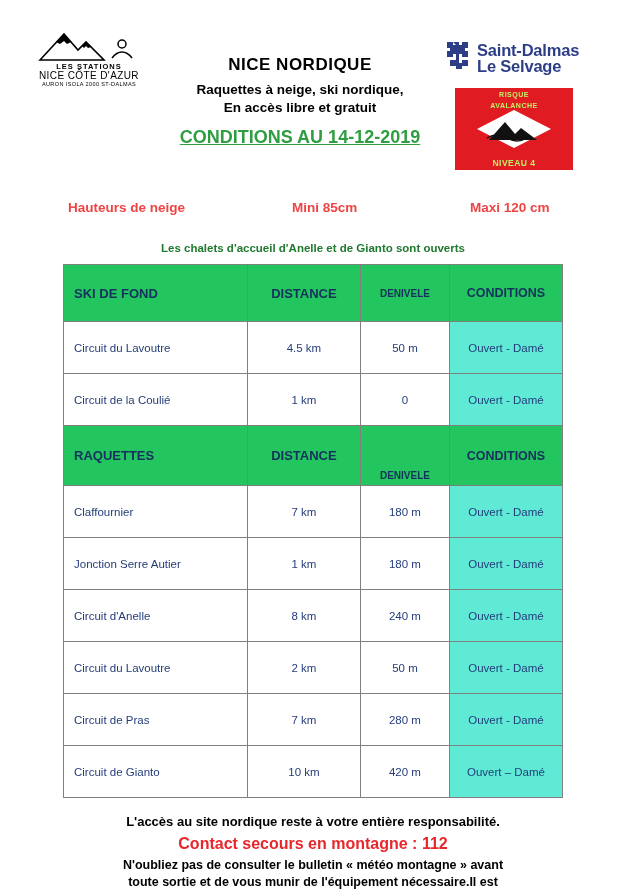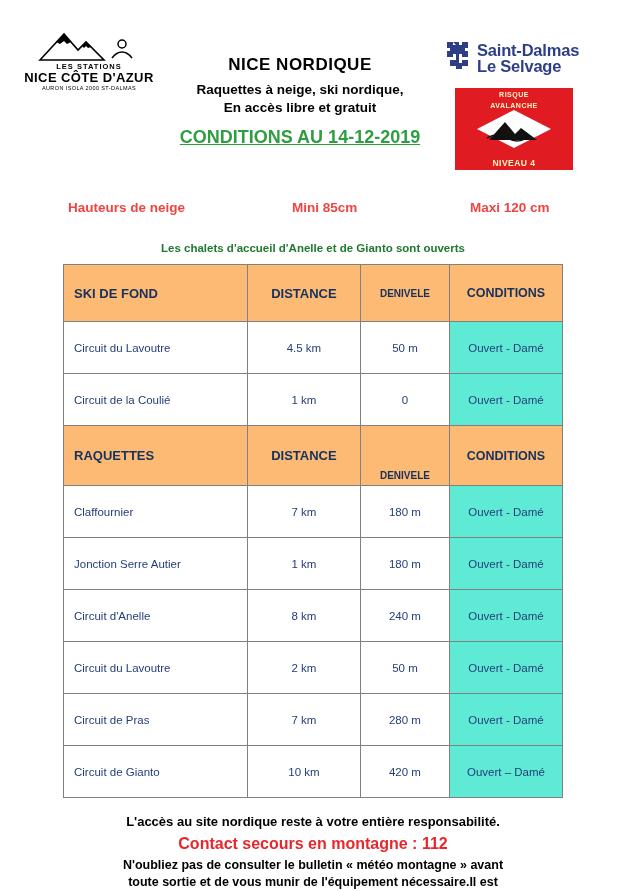--- a/index.html
+++ b/index.html
@@ -37,22 +37,22 @@
     line-height: 1.05;
   }
   .logo-left svg { display: block; margin: 0 auto; }
   .logo-left .l1 {
     font-size: 7.5px;
     letter-spacing: 1px;
     font-weight: bold;
     margin-top: 1px;
   }
   .logo-left .l2 {
-    font-size: 13px;
-    font-weight: bold;
+    font-size: 10px;
+    font-weight: normal;
     letter-spacing: 0.4px;
   }
   .logo-left .l3 {
     font-size: 5.5px;
     letter-spacing: 0.4px;
     margin-top: 1px;
   }
 
   .title-block {
     position: absolute;
@@ -116,21 +116,21 @@
 
   .avalanche {
     margin-top: 10px;
     margin-left: 12px;
     width: 118px;
     height: 82px;
     border: 2px solid #ffffff;
     background: #e01b22;
     position: relative;
     text-align: center;
-    color: #fef9c3;
+    color: #bef264;
   }
   .avalanche .av-top {
     font-size: 7px;
     font-weight: bold;
     letter-spacing: 0.5px;
     padding-top: 3px;
     line-height: 1.15;
   }
   .avalanche .av-diamond {
     position: absolute;
@@ -195,21 +195,21 @@
     vertical-align: middle;
     font-size: 11.5px;
     color: #243d7a;
   }
   .c-name { width: 36%; padding-left: 10px; text-align: left; }
   .c-dist { width: 23%; text-align: center; }
   .c-den  { width: 18%; text-align: center; }
   .c-cond { width: 23%; text-align: center; }
 
   tr.hdr td {
-    background: #fdba74;
+    background: #22c55e;
     font-weight: bold;
     color: #16315e;
     height: 54px;
   }
   tr.hdr td.c-name { font-size: 13px; }
   tr.hdr td.c-dist { font-size: 13px; }
   tr.hdr td.c-den  { font-size: 10px; }
   tr.hdr td.c-cond { font-size: 12.5px; }
   tr.hdr2 td.c-den { vertical-align: bottom; padding-bottom: 4px; }
   td.open {

